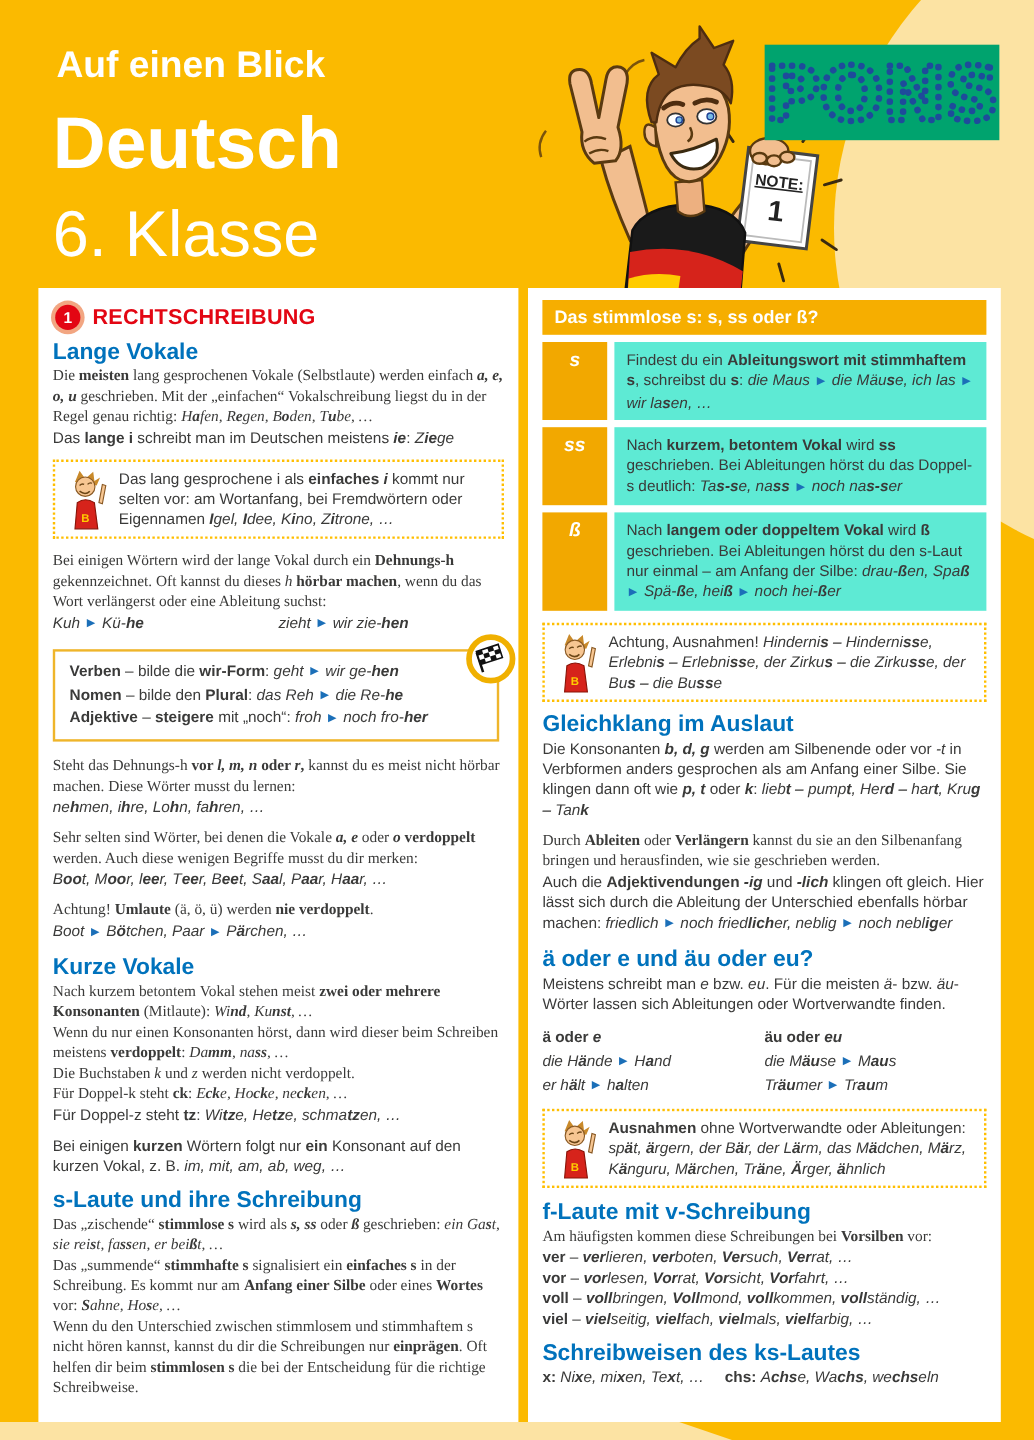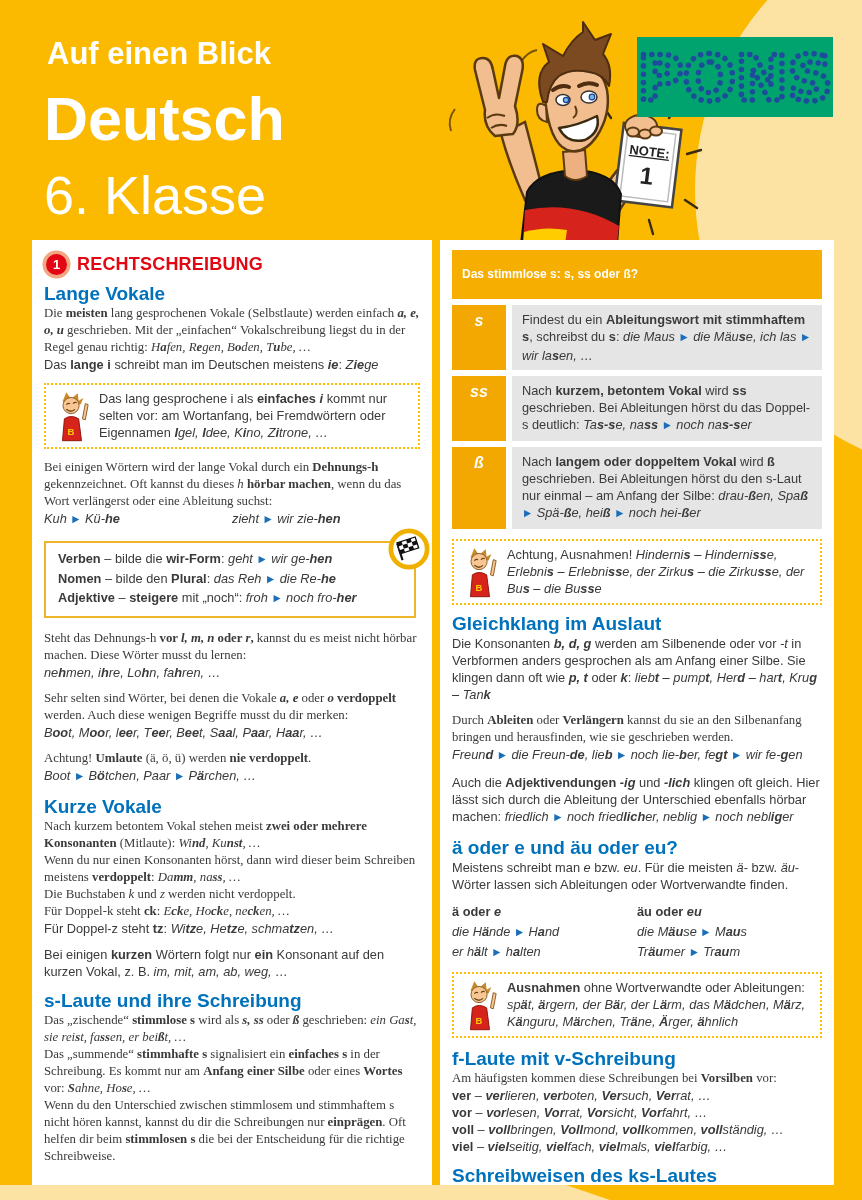--- a/index.html
+++ b/index.html
@@ -36,25 +36,25 @@
   .exrow{display:grid;grid-template-columns:1fr 1fr;margin:0 0 9px 0;}
   
   .tipbox{border:2px dotted #FFBE00;background:#fff;display:flex;gap:8px;padding:5px 7px;margin:10px 0;align-items:flex-start;}
   .tipbox .txt{flex:1;}
   
   .rulebox{border:2px solid #EFB52A;position:relative;padding:7px 12px;margin:12px 4px 12px 0;}
   .rulebox .bx-title{font-weight:bold;margin-bottom:2px;}
   .rulebox .bx-line{margin:0;line-height:18.5px;}
   .flagwrap{position:absolute;right:-16px;top:-15px;}
   
-  .goldbar{background:#F6AE00;color:#fff;font-weight:bold;font-size:12px;padding:16px 10px;margin:0 0 6px 0;}
+  .goldbar{background:#F6AE00;color:#fff;font-weight:bold;font-size:15px;padding:6px 10px;margin:0 0 6px 0;}
   .srow{display:flex;gap:6px;margin-bottom:6px;}
   .sletter{width:54px;background:#F2A800;color:#fff;font-weight:bold;font-style:italic;font-size:16px;
     display:flex;justify-content:center;padding-top:7px;box-sizing:border-box;}
-  .sbody{flex:1;background:#e5e5e5;padding:6px 10px;}
+  .sbody{flex:1;background:#5eead4;padding:6px 10px;}
   
   .cmp{display:grid;grid-template-columns:1fr 1fr;margin:10px 0 4px 0;row-gap:1px;}
   .cmp .hd{font-weight:bold;margin-bottom:2px;}
   
   .vline{margin:0;}
   .ksgrid{display:grid;grid-template-columns:152px 1fr;row-gap:1px;}
 </style>
 </head>
 <body>
 
@@ -239,21 +239,20 @@
       <path d="M31 30 L34 14 L37 15 L34 31 Z" fill="#F7C692" stroke="#8a5a25" stroke-width="1"></path>
       <path d="M10 53 L12 30 Q19 25 27 30 L30 53 Z" fill="#D6231B" stroke="#8a1408" stroke-width="1"></path>
       <text x="19" y="47" text-anchor="middle" font-size="10" font-weight="bold" fill="#FFCC00">B</text>
     </svg>
     <div class="txt">Achtung, Ausnahmen! <i>Hinderni<b>s</b> – Hinderni<b>ss</b>e, Erlebni<b>s</b> – Erlebni<b>ss</b>e, der Zirku<b>s</b> – die Zirku<b>ss</b>e, der Bu<b>s</b> – die Bu<b>ss</b>e</i></div>
   </div>
 
   <h3 class="blue">Gleichklang im Auslaut</h3>
   <p>Die Konsonanten <b><i>b, d, g</i></b> werden am Silbenende oder vor <i>-t</i> in Verbformen anders gesprochen als am Anfang einer Silbe. Sie klingen dann oft wie <b><i>p, t</i></b> oder <b><i>k</i></b>: <i>lieb<b>t</b> – pump<b>t</b>, Her<b>d</b> – har<b>t</b>, Kru<b>g</b> – Tan<b>k</b></i></p>
   <p class="nogap">Durch <b>Ableiten</b> oder <b>Verlängern</b> kannst du sie an den Silbenanfang bringen und herausfinden, wie sie geschrieben werden.</p>
-  <p><i>Freun<b>d</b></i> <span class="arr">▶</span> <i>die Freun-<b>de</b>, lie<b>b</b></i> <span class="arr">▶</span> <i>noch lie-<b>b</b>er, fe<b>gt</b></i> <span class="arr">▶</span> <i>wir fe-<b>g</b>en</i></p>
   <p>Auch die <b>Adjektivendungen <i>-ig</i></b> und <b><i>-lich</i></b> klingen oft gleich. Hier lässt sich durch die Ableitung der Unterschied ebenfalls hörbar machen: <i>friedlich</i> <span class="arr">▶</span> <i>noch fried<b>lich</b>er, neblig</i> <span class="arr">▶</span> <i>noch nebl<b>ig</b>er</i></p>
 
   <h3 class="blue">ä oder e und äu oder eu?</h3>
   <p>Meistens schreibt man <i>e</i> bzw. <i>eu</i>. Für die meisten <i>ä</i>- bzw. <i>äu</i>-Wörter lassen sich Ableitungen oder Wortverwandte finden.</p>
 
   <div class="cmp">
     <div class="hd"><b>ä</b> oder <b><i>e</i></b></div>
     <div class="hd"><b>äu</b> oder <b><i>eu</i></b></div>
     <div><i>die H<b>ä</b>nde</i> <span class="arr">▶</span> <i>H<b>a</b>nd</i></div>
     <div><i>die M<b>äu</b>se</i> <span class="arr">▶</span> <i>M<b>au</b>s</i></div>

